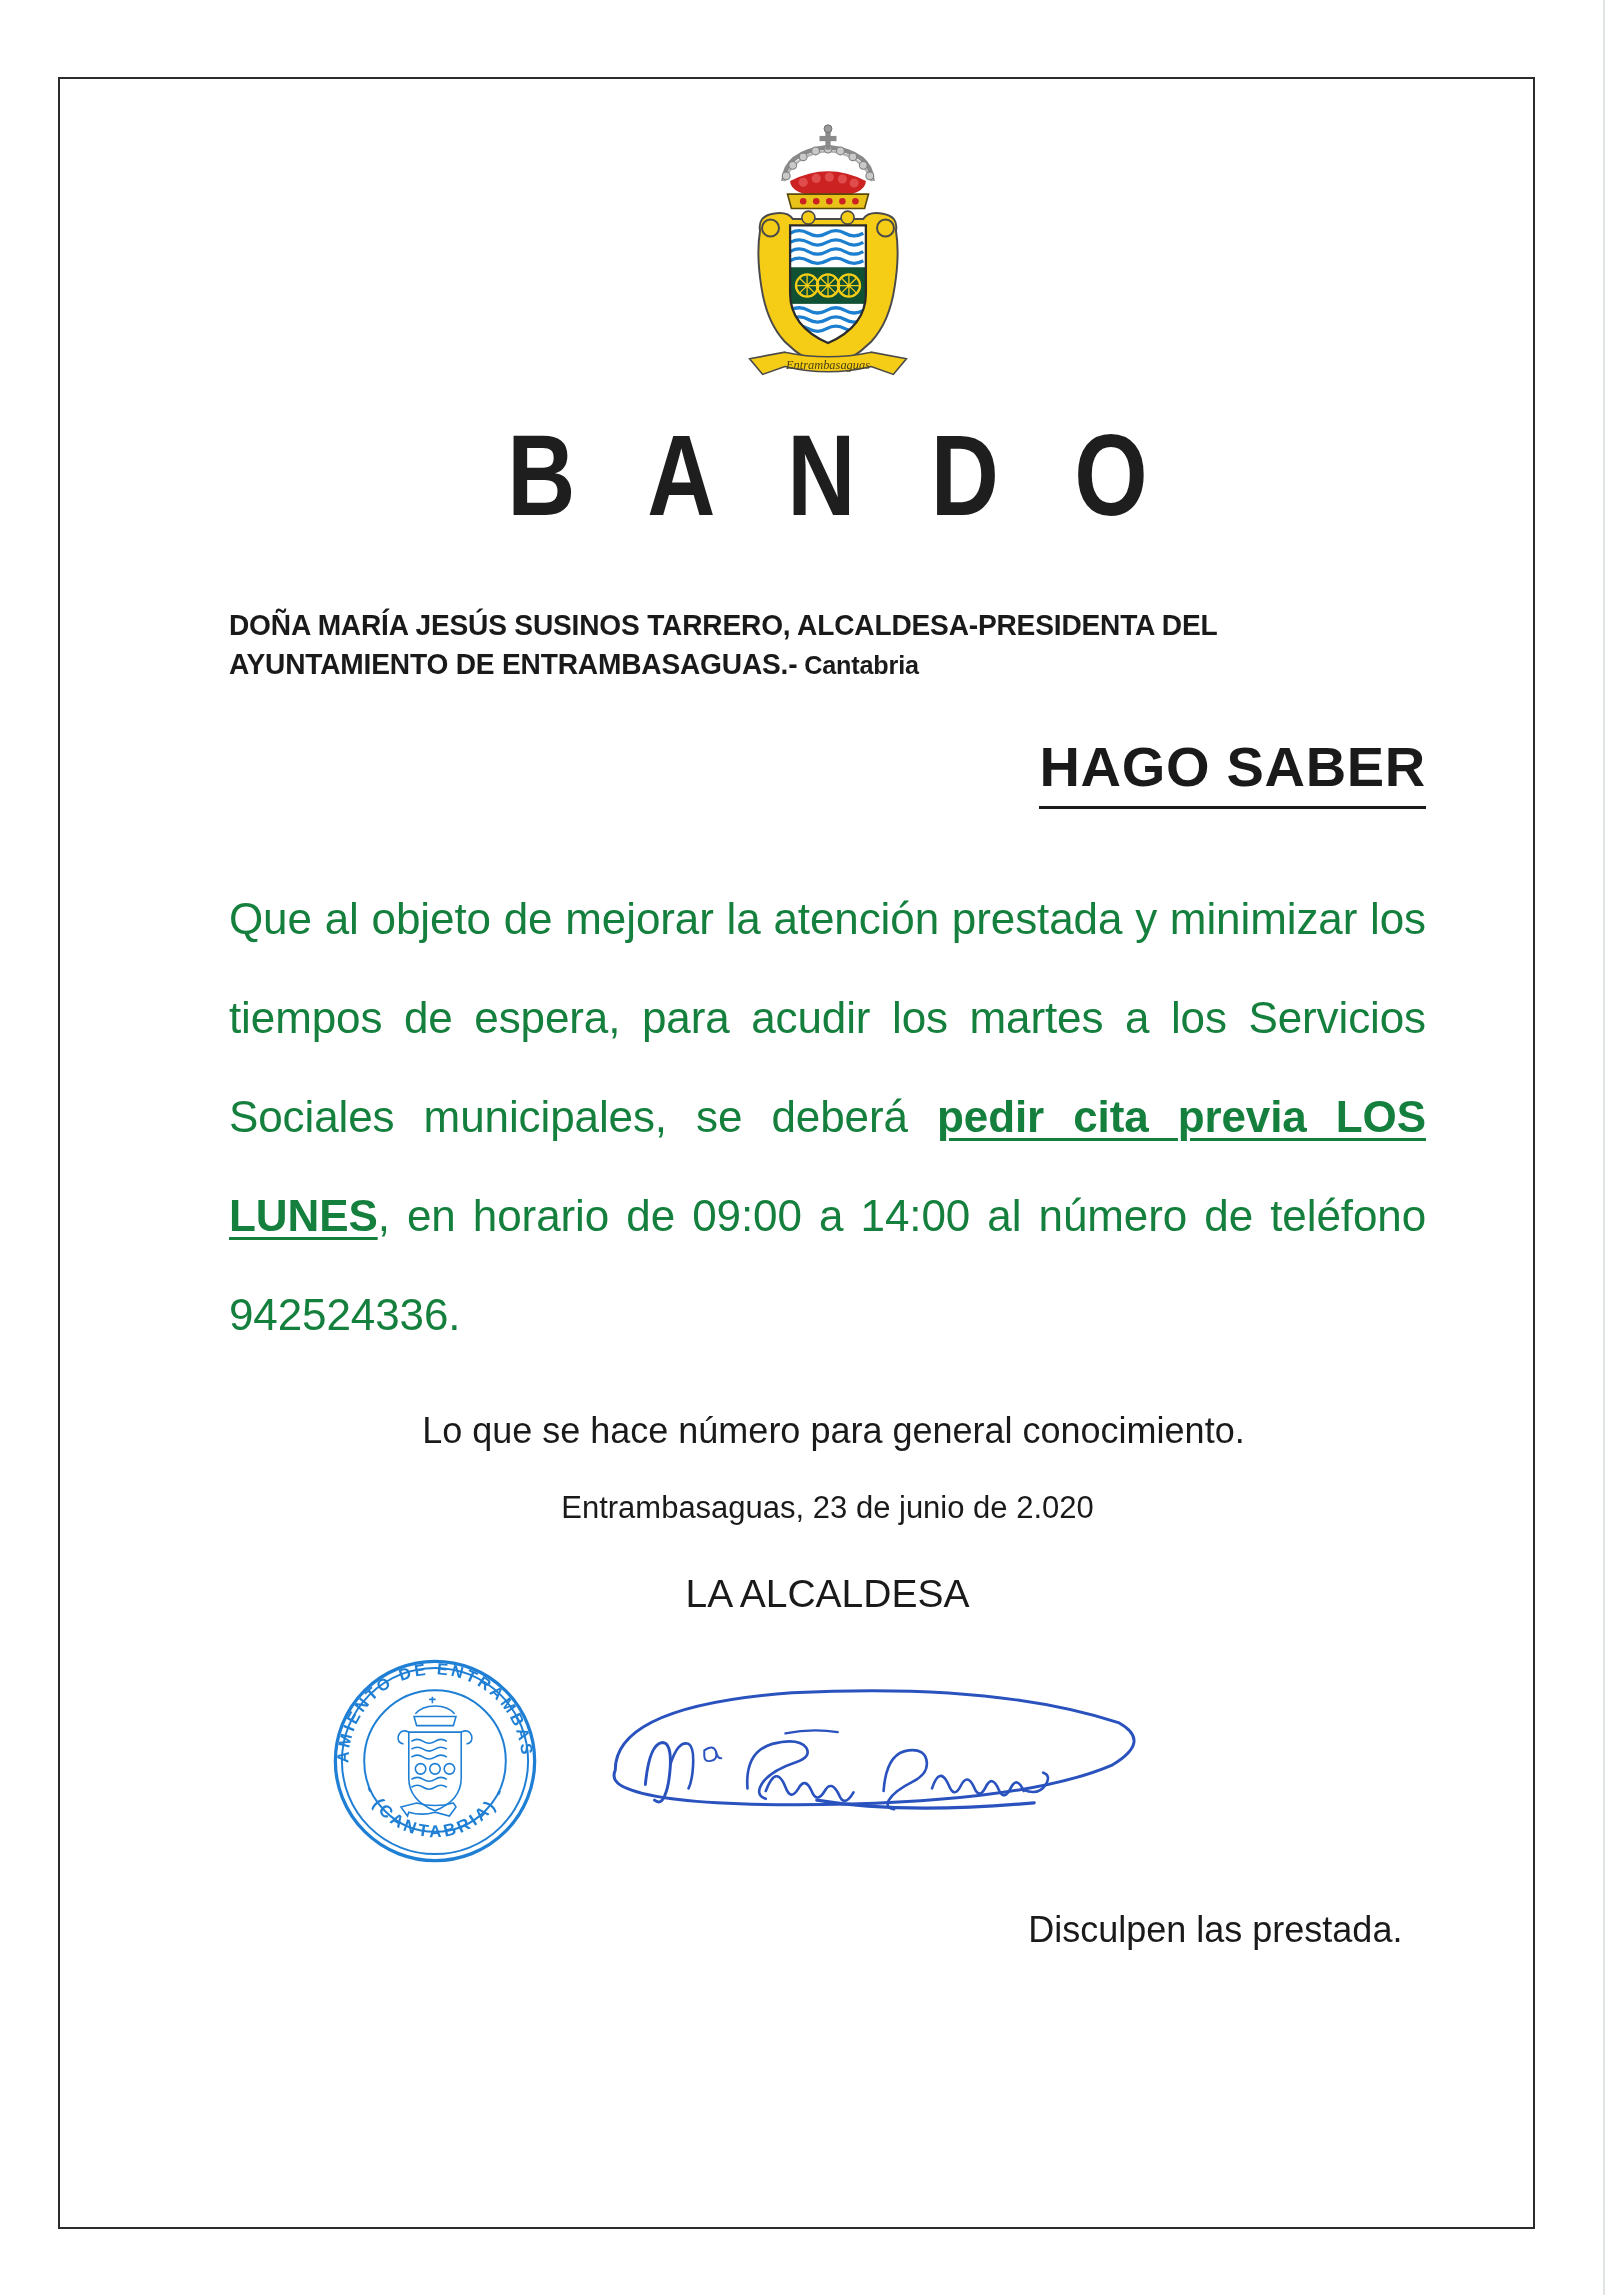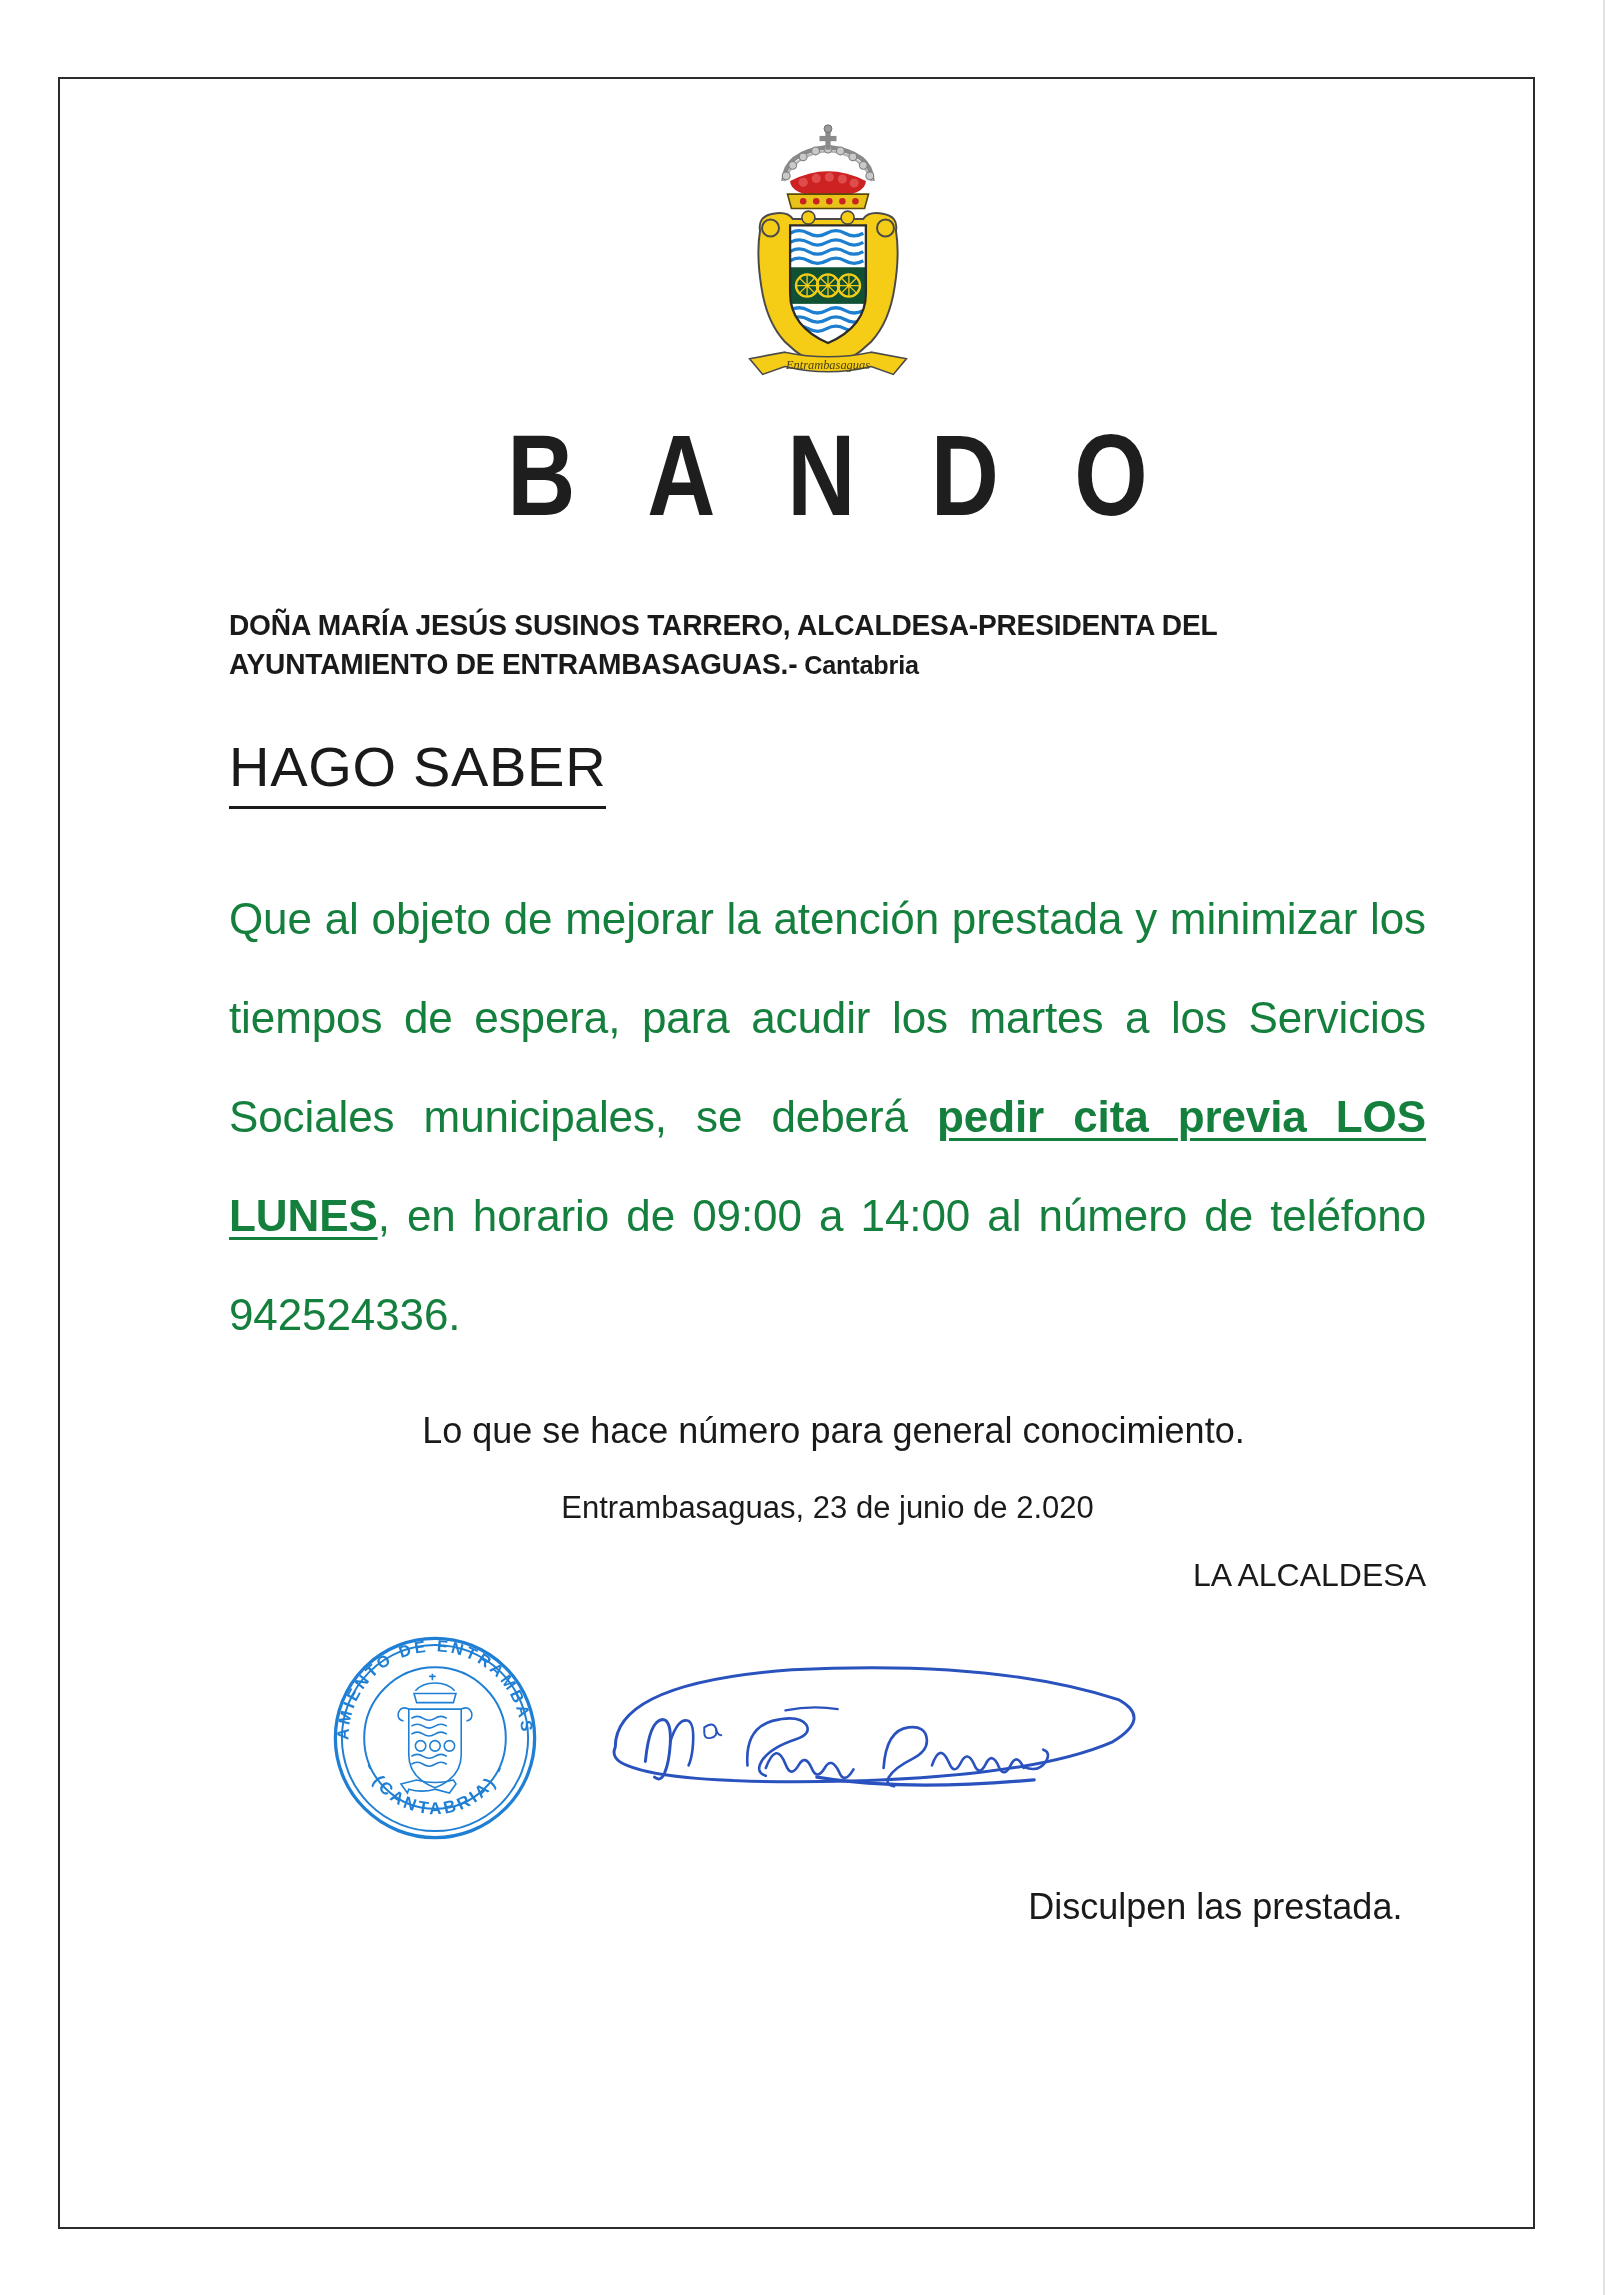--- a/index.html
+++ b/index.html
@@ -86,23 +86,23 @@
     color: #1a1a1a;
   }
   #authority .region {
     font-size: 26px;
     font-weight: 700;
   }
 
   
   #hago-saber {
     margin-top: 51px;
-    text-align: left;
+    text-align: right;
     font-size: 56px;
-    font-weight: 400;
+    font-weight: 700;
     letter-spacing: 0.7px;
     color: #1a1a1a;
   }
   #hago-saber .ul {
     border-bottom: 3.9px solid #1a1a1a;
     padding-bottom: 6.5px;
     display: inline-block;
   }
 
   
@@ -130,23 +130,23 @@
     line-height: 1.3;
     padding-left: 11.8px;
   }
   #place-date {
     margin-top: 34px;
     text-align: center;
     font-size: 31px;
     line-height: 1.3;
   }
   #signer-title {
-    margin-top: 26px;
-    text-align: right;
-    font-size: 32px;
+    margin-top: 40px;
+    text-align: center;
+    font-size: 39px;
     line-height: 1.3;
   }
 
   
   #signature-zone {
     position: relative;
     height: 275px;
     margin-top: 9.2px;
   }
   #official-seal {

